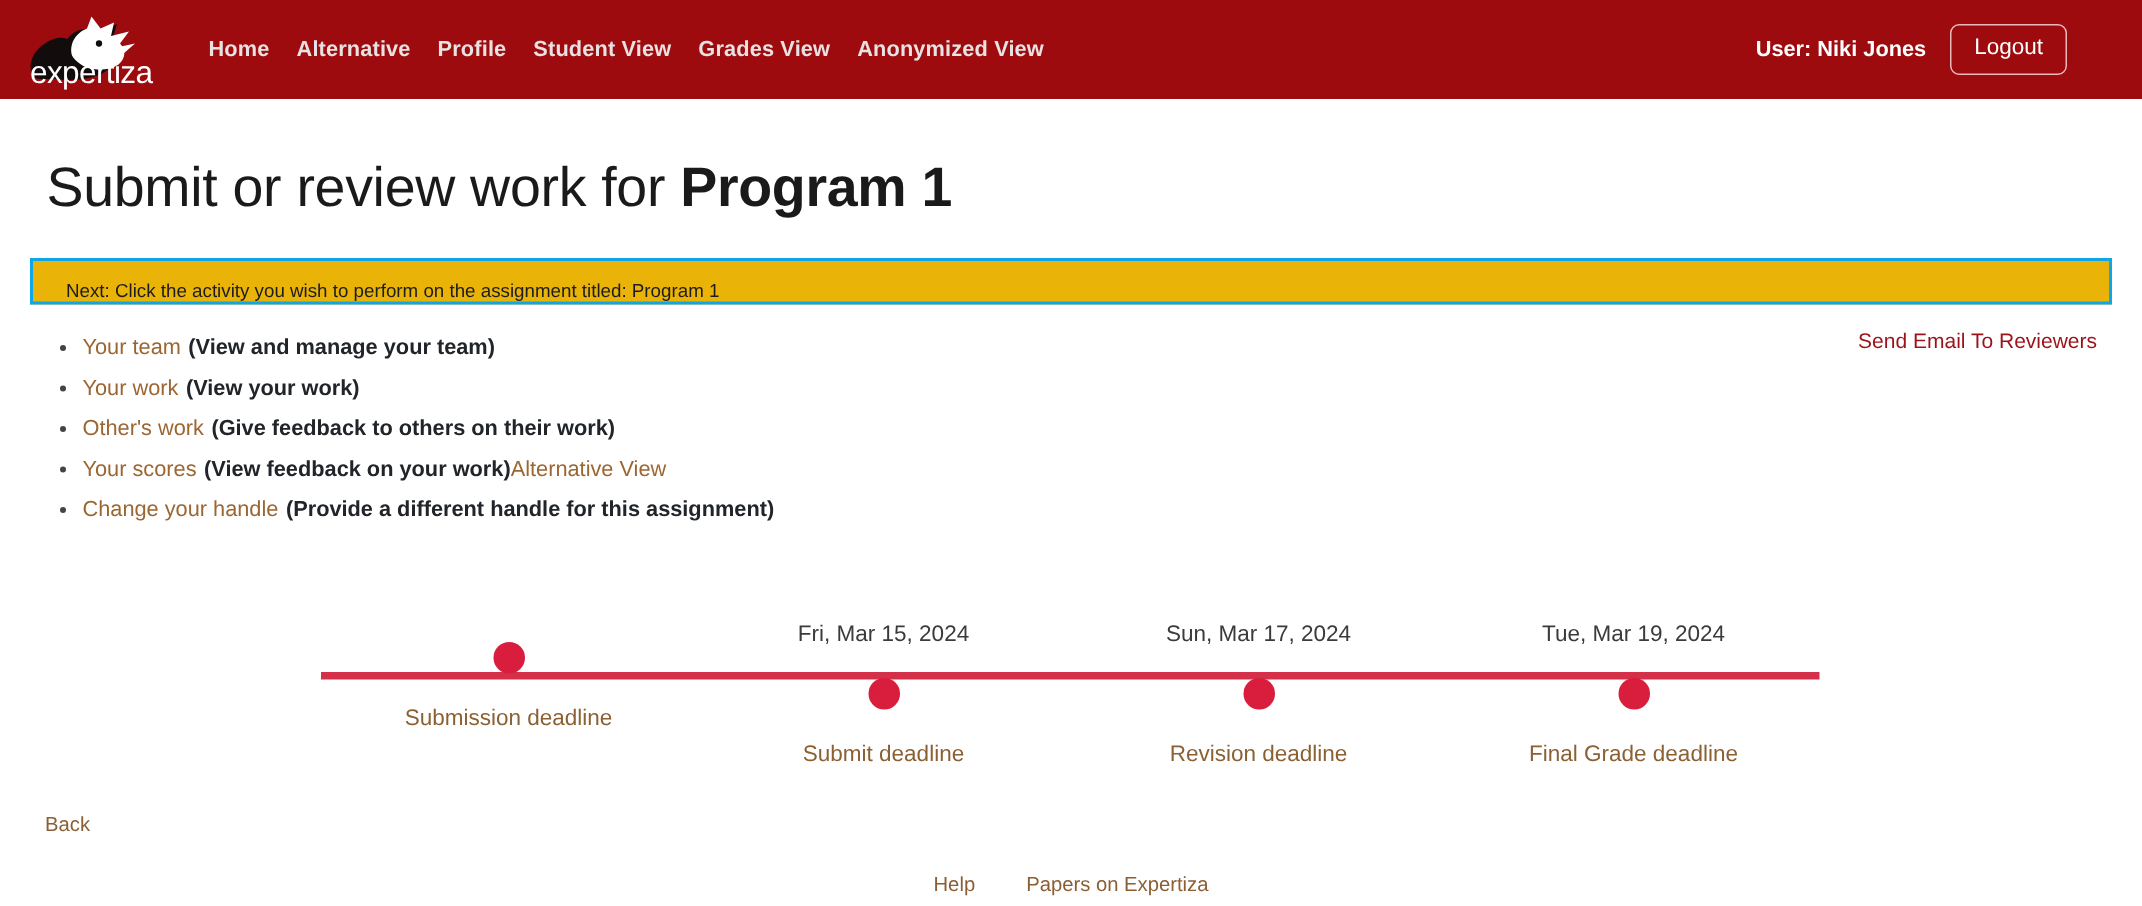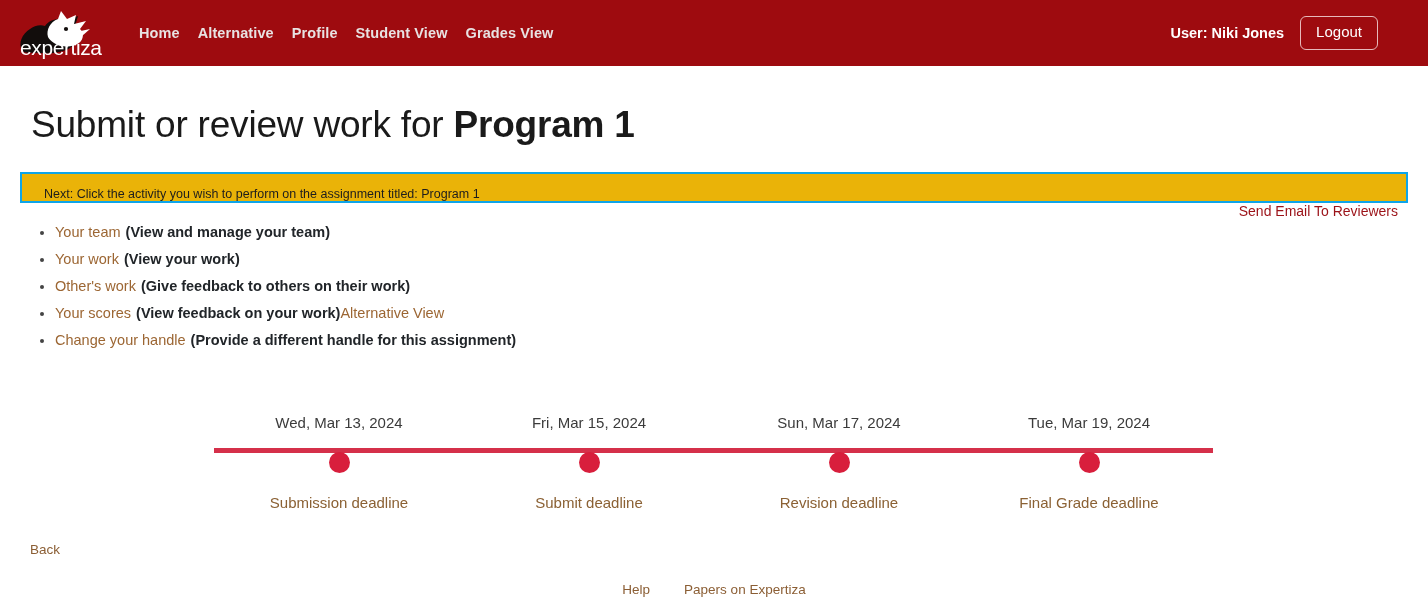--- a/index.html
+++ b/index.html
@@ -113,21 +113,21 @@
   }
 
   
   .content-area {
     position: relative;
     padding-top: 7px;
   }
   .send-email-link {
     position: absolute;
     right: 30px;
-    top: 0;
+    top: 16px;
     font-size: 14px;
     color: #9b1218;
     text-decoration: none;
     white-space: nowrap;
   }
   .actions-list {
     list-style: disc;
     margin: 12px 0 0 0;
     padding-left: 55px;
     color: #555;
@@ -249,20 +249,23 @@
     </li>
     <li>
       <a class="nav-link" href="#">Profile</a>
     </li>
     <li>
       <a class="nav-link" href="#">Student View</a>
     </li>
     <li>
       <a class="nav-link" href="#">Grades View</a>
     </li>
+    <li>
+      <a class="nav-link" href="#">Anonymized View</a>
+    </li>
   </ul>
 
   <div class="nav-right">
     <span class="user-label">User: Niki Jones</span>
     <a class="logout-btn" href="#">Logout</a>
   </div>
 </div>
 
 <h1 class="page-title"><span>Submit or review work for </span><span class="assignment-name">Program 1</span></h1>
 
@@ -289,21 +292,20 @@
     </li>
     <li>
       <a class="act-link" href="#">Change your handle</a><span class="act-desc">(Provide a different handle for this assignment)</span>
     </li>
   </ul>
 
   <div class="timeline">
     <div class="timeline-rail"></div>
 
     <div class="tl-node" id="tl-node-0" style="left: 339px;">
-      <div class="tl-date">Wed, Mar 13, 2024</div>
       <div class="tl-dot"></div>
       <div class="tl-label">Submission deadline</div>
     </div>
 
     <div class="tl-node" id="tl-node-1" style="left: 589px;">
       <div class="tl-date">Fri, Mar 15, 2024</div>
       <div class="tl-dot"></div>
       <div class="tl-label">Submit deadline</div>
     </div>
 

